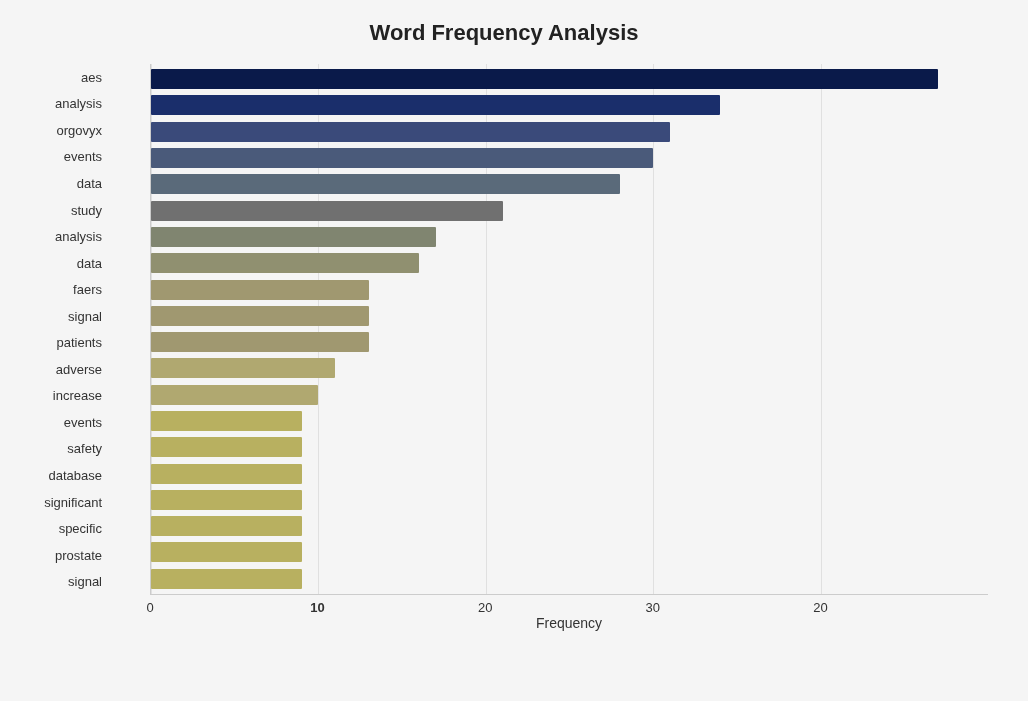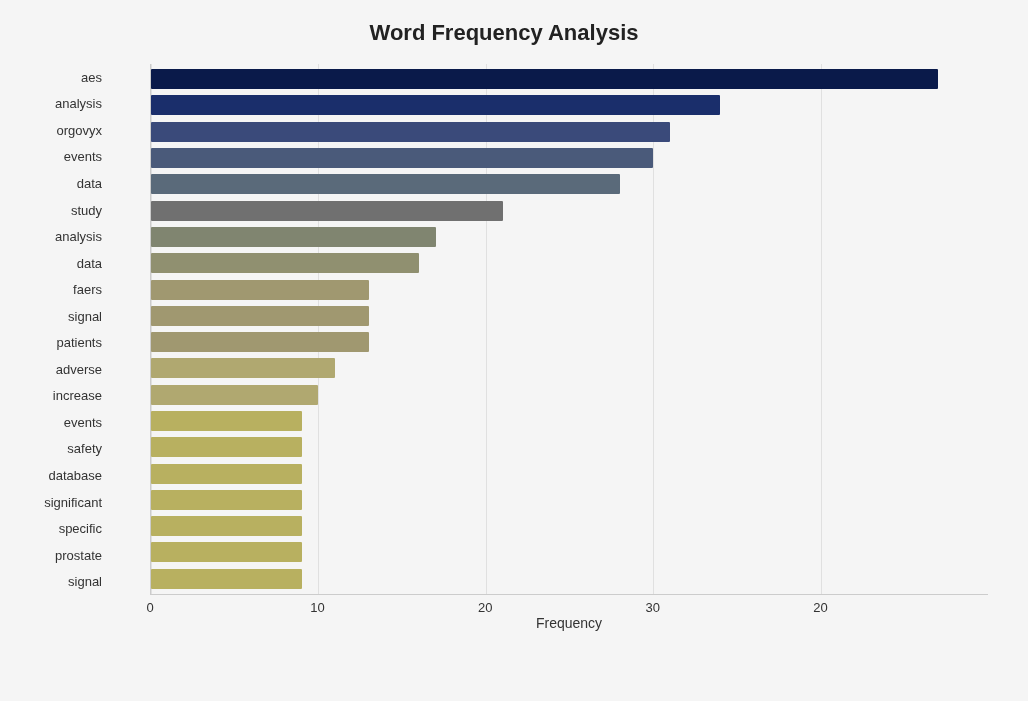--- a/index.html
+++ b/index.html
@@ -218,21 +218,21 @@
               <div class="bar" style="width: 18%; background-color: rgb(184, 176, 96);"></div>
             </div>
             <div class="bar-row">
               <div class="bar" style="width: 18%; background-color: rgb(184, 176, 96);"></div>
             </div>
           </div>
       </div>
       <div class="x-axis">
         <div class="x-axis-ticks" id="x-ticks">
             <div class="x-tick" style="left: 0%;">0</div>
-            <div class="x-tick" style="left: 20%;">10</div>
+            <div class="x-tick" style="left: 20%; font-weight: bold;">10</div>
             <div class="x-tick" style="left: 40%;">20</div>
             <div class="x-tick" style="left: 60%;">30</div>
             <div class="x-tick" style="left: 80%;">20</div>
           </div>
         <div class="x-axis-label" style="position:relative;top:20px;">Frequency</div>
       </div>
     </div>
   </div>
 </div>
 

